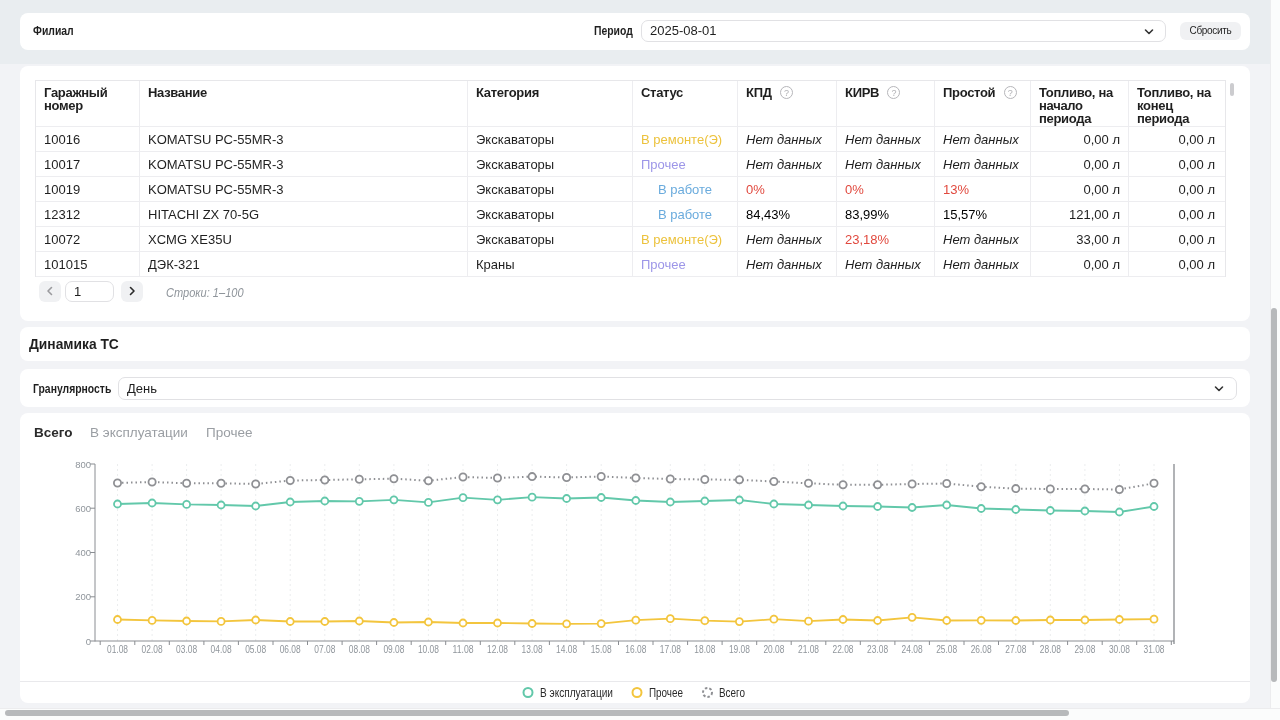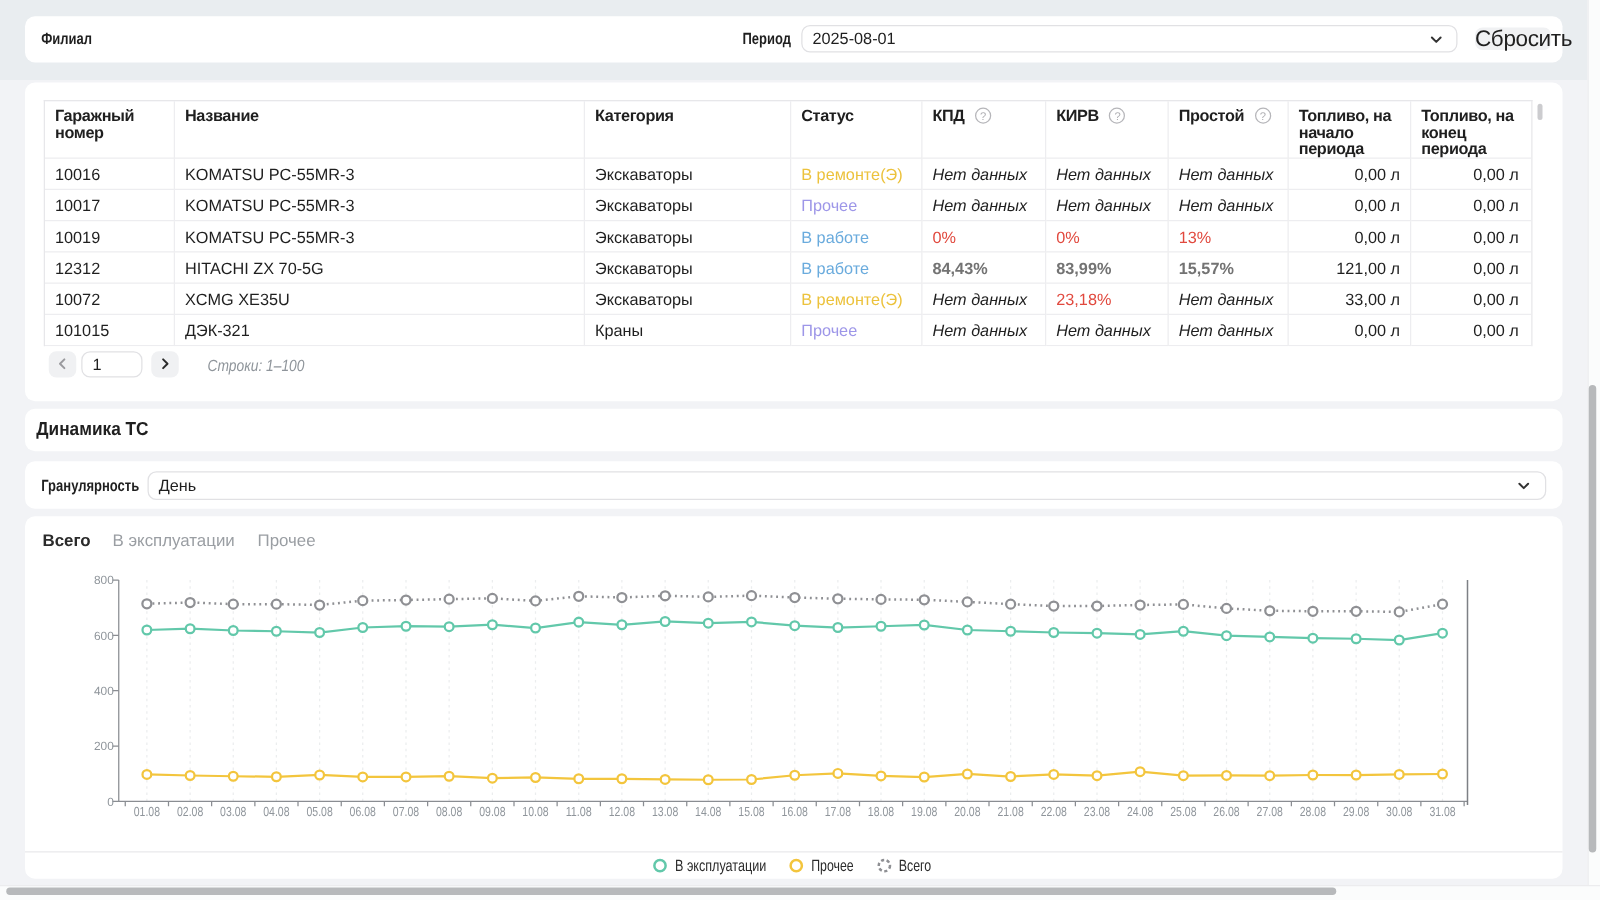--- a/index.html
+++ b/index.html
@@ -12,39 +12,39 @@
 .chev { position:absolute; width:10px; height:10px; }
 .btn { position:absolute; background:#f0f1f3; border-radius:6px; font-size:13px; color:#1f1f1f; text-align:center; }
 table.grid { border-collapse:collapse; table-layout:fixed; width:1190px; font-size:13px; }
 table.grid th, table.grid td { border:1px solid #ededf0; padding:0 8px; overflow:hidden; white-space:nowrap; }
 table.grid th { font-weight:bold; text-align:left; vertical-align:top; padding-top:5px; line-height:13px; height:46px; font-size:13px; letter-spacing:-0.3px; }
 table.grid td { height:25px; vertical-align:middle; }
 td.num { text-align:right; } table.grid td:last-child { padding-right:10px; }
 .it { font-style:italic; }
 .st-rem { color:#ecc23c; }
 .st-pro { color:#9d96e8; }
-.st-rab { color:#6aabdd; }
+.st-rab { color:#6aabdd;text-align:center; }
 .red { color:#e1493e; }
-.grn { color:#737373;font-weight:bold; }
+.grn { color:#000000; }
 .qm { display:inline-block; width:13px; height:13px; border:1px solid #b6b6ba; border-radius:50%; color:#b0b0b4; font-size:9px; line-height:12px; text-align:center; font-weight:normal; vertical-align:1px; margin-left:5px; }
 </style>
 </head>
 <body>
 
 <div class="abs" style="left:0;top:0;width:1280px;height:64px;background:#e9edf0;"></div>
 
 <div class="card" style="left:20px;top:13px;width:1230px;height:37px;">
   <span class="lbl abs" style="left:13px;top:10px;">Филиал</span>
   <span class="lbl abs" style="left:574px;top:10px;">Период</span>
   <div class="inp" style="left:621px;top:7px;width:525px;height:22px;line-height:20px;padding-left:8px;">2025-08-01
     <svg class="chev" style="right:11px;top:6px;" viewBox="0 0 10 10">
         <path d="M1.5 3 L5 6.5 L8.5 3" fill="none" stroke="#333" stroke-width="1.6" stroke-linecap="round" stroke-linejoin="round"></path>
       </svg>
   </div>
-  <div class="btn" style="left:1160px;top:9px;width:61px;height:18px;line-height:18px;font-size:18px;letter-spacing:-0.3px;">Сбросить</div>
+  <div class="btn" style="left:1160px;top:9px;width:61px;height:18px;line-height:18px;font-size:10px;letter-spacing:-0.3px;">Сбросить</div>
 </div>
 
 <div class="card" style="left:20px;top:66px;width:1230px;height:255px;">
   <div class="abs" style="left:15px;top:14px;width:1191px;height:197px;border:1px solid #e7e7ea;border-bottom:none;overflow:hidden;">
     <table class="grid" style="margin:-1px 0 0 -1px;">
       <colgroup>
         <col style="width:104px">
           <col style="width:328px">
           <col style="width:165px">
           <col style="width:105px">

